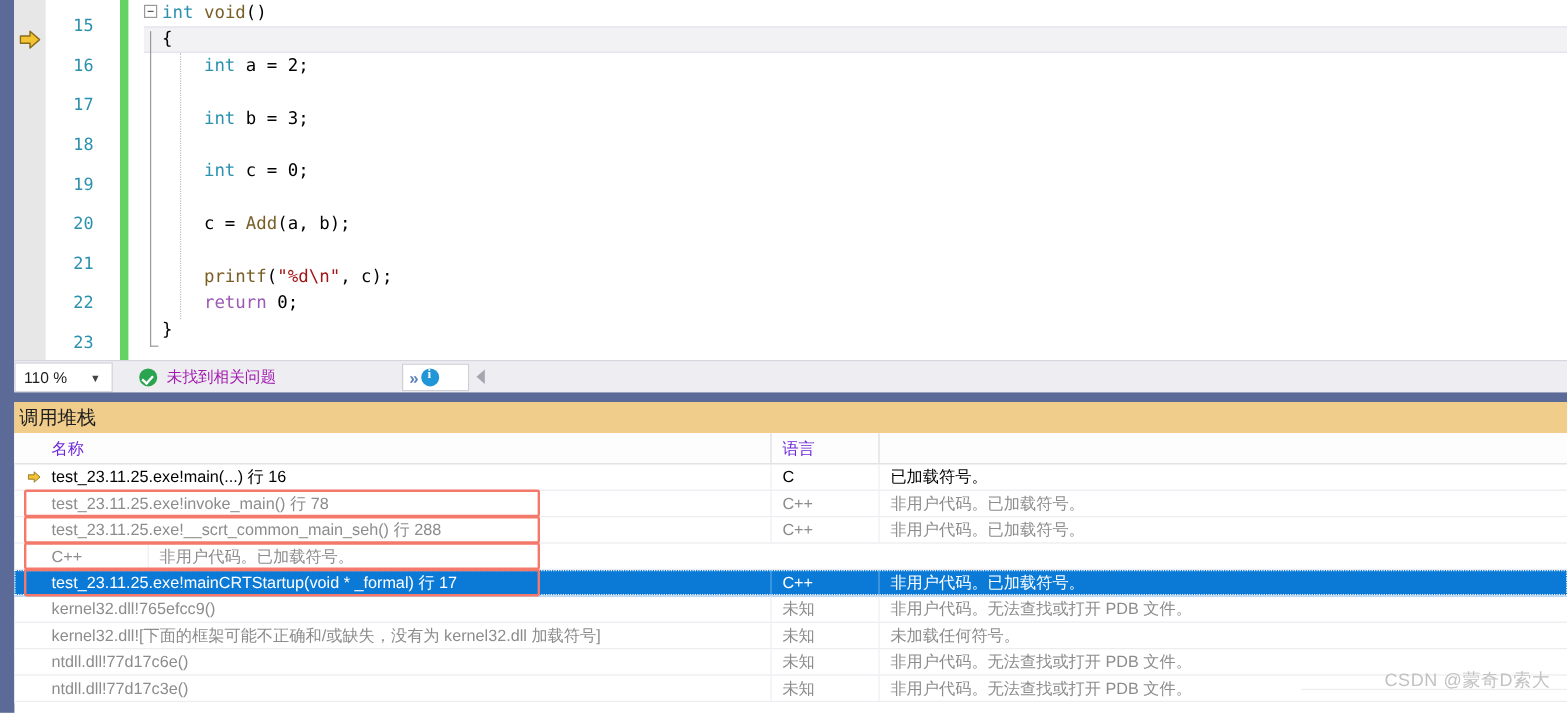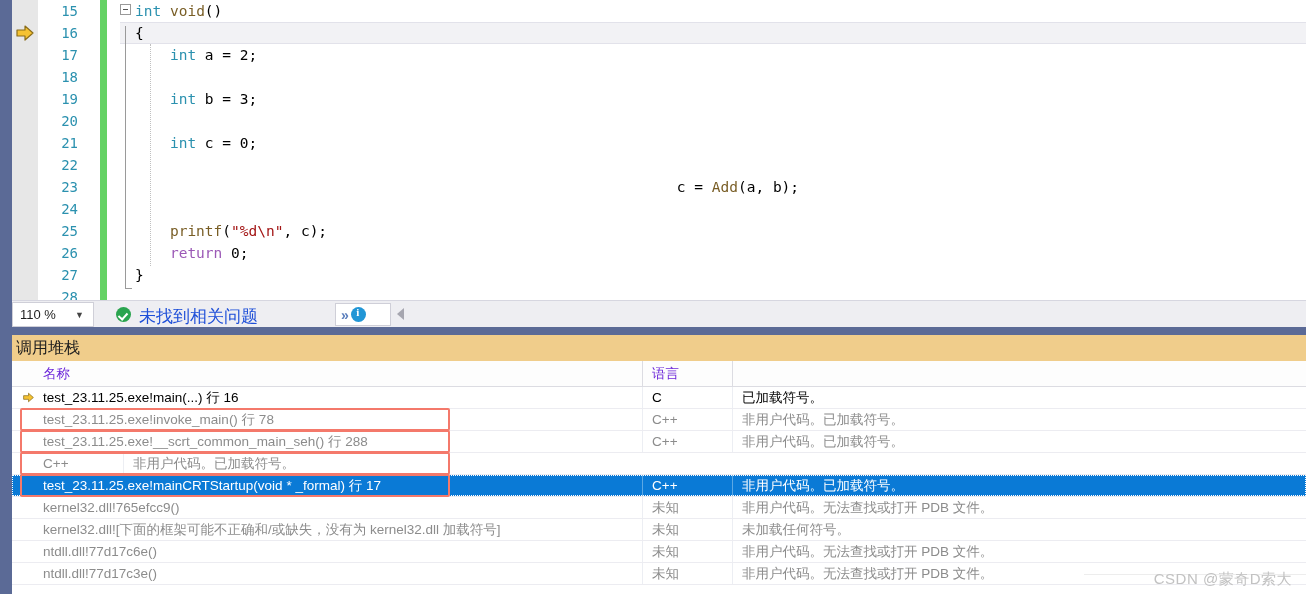--- a/index.html
+++ b/index.html
@@ -12,21 +12,21 @@
 
   
   .left-strip{position:absolute;left:0;top:0;width:12px;height:594px;background:#5b6a96;}
 
   
   .editor{position:absolute;left:12px;top:0;width:1294px;height:300px;background:#ffffff;overflow:hidden;}
   .gutter{position:absolute;left:0;top:0;width:26px;height:300px;background:#e7e7e7;}
   .exec-arrow{position:absolute;left:4px;top:25px;width:18px;height:16px;}
   .linenums{position:absolute;left:26px;top:0;width:48px;height:300px;}
   .ln{height:22px;line-height:22px;text-align:right;padding-right:8px;
-      color:#2b91af;font-family:"DejaVu Sans Mono","Liberation Mono",monospace;font-size:14px;}
+      color:#2b91af;font-family:"DejaVu Sans Mono","Liberation Mono",monospace;font-size:14px;margin-top:11px;}
   .changebar{position:absolute;left:88px;top:0;width:7px;height:300px;background:#64d264;}
   .code-area{position:absolute;left:108px;top:0;right:0;height:300px;
       font-family:"DejaVu Sans Mono","Liberation Mono",monospace;font-size:14.5px;}
   .cl{height:22px;line-height:22px;white-space:pre;color:#000;}
   .cur-line{position:absolute;left:108px;right:0;height:22px;background:#f2f2f5;
             border-top:1px solid #e2e2ea;border-bottom:1px solid #e2e2ea;box-sizing:border-box;}
   .ty{color:#2b91af;}
   .fn{color:#795e26;}
   .str{color:#a31515;}
   .kw2{color:#9b59b6;}
@@ -42,21 +42,21 @@
   .statusbar{position:absolute;left:12px;top:300px;width:1294px;height:27px;background:#eeeef2;
              border-top:1px solid #d6d6e0;box-sizing:border-box;}
   .zoombox{position:absolute;left:0px;top:1px;width:82px;height:25px;background:#fff;
            border:1px solid #cfcfd8;box-sizing:border-box;display:flex;align-items:center;}
   .zoomtxt{font-size:13px;color:#1e1e1e;padding-left:7px;flex:1;}
   .zoomcaret{font-size:9px;color:#444;padding-right:9px;}
   .okicon{position:absolute;left:104px;top:6px;width:15px;height:15px;border-radius:50%;
           background:#2aa44f;}
   .okicon:after{content:"";position:absolute;left:3.5px;top:4px;width:4px;height:7px;
         border:solid #fff;border-width:0 2px 2px 0;transform:rotate(42deg);}
-  .okmsg{position:absolute;left:127px;top:4px;font-size:17px;color:#1d4ed8;}
+  .okmsg{position:absolute;left:127px;top:4px;font-size:13px;color:#a21caf;}
   .navbox{position:absolute;left:323px;top:2px;width:56px;height:23px;background:#fff;
           border:1px solid #cfcfd8;box-sizing:border-box;display:flex;align-items:center;gap:4px;padding-left:5px;}
   .dblchev{font-size:14px;color:#5b7fbd;font-weight:bold;letter-spacing:-2px;}
   .infoico{width:15px;height:15px;border-radius:50%;background:#2196d6;position:relative;}
   .infoico:after{content:"i";position:absolute;left:5.5px;top:-1px;color:#fff;font-size:11px;
                  font-family:"Liberation Serif",serif;font-weight:bold;}
   .leftarrowg{position:absolute;left:385px;top:7px;width:0;height:0;border-top:6px solid transparent;
               border-bottom:6px solid transparent;border-right:7px solid #a6a6b0;}
 
   
@@ -84,21 +84,21 @@
   .row.sel .c{color:#ffffff;border-right-color:#5ba8e4;}
   .row.sel .sel-focus{position:absolute;left:0;top:0;right:0;bottom:0;
       border:1px dotted #ffffff;box-sizing:border-box;pointer-events:none;}
   .rowarrow{width:18px;height:15px;margin-left:2px;}
 
   
   .annot{position:absolute;border:2px solid #f4796b;border-radius:2px;box-sizing:border-box;
          pointer-events:none;}
 
   
-  .watermark{position:absolute;right:14px;bottom:5px;font-size:15px;color:#c2c2c2;
+  .watermark{position:absolute;right:14px;bottom:17px;font-size:15px;color:#c2c2c2;
              letter-spacing:.5px;}
   .wm-line{position:absolute;right:0px;bottom:19px;width:222px;height:1px;background:#ededed;}
 </style>
 </head>
 <body>
 
 <div class="app">
 
   <div class="left-strip"></div>
 
@@ -137,21 +137,21 @@
       <div class="dot-guide" style="left:30px;top:44px;height:222px;"></div>
 
       <div class="cl" style="padding-left:15px;"><span class="ty">int</span> <span class="fn">void</span>()</div>
       <div class="cl" style="padding-left:15px;">{</div>
       <div class="cl" style="padding-left:15px;">    <span class="ty">int</span> a = <span class="num">2</span>;</div>
       <div class="cl">&nbsp;</div>
       <div class="cl" style="padding-left:15px;">    <span class="ty">int</span> b = <span class="num">3</span>;</div>
       <div class="cl">&nbsp;</div>
       <div class="cl" style="padding-left:15px;">    <span class="ty">int</span> c = <span class="num">0</span>;</div>
       <div class="cl">&nbsp;</div>
-      <div class="cl" style="padding-left:15px;text-align:center;">    c = <span class="fn">Add</span>(a, b);</div>
+      <div class="cl" style="padding-left:15px;">    c = <span class="fn">Add</span>(a, b);</div>
       <div class="cl">&nbsp;</div>
       <div class="cl" style="padding-left:15px;">    <span class="fn">printf</span>(<span class="str">"%d\n"</span>, c);</div>
       <div class="cl" style="padding-left:15px;">    <span class="kw2">return</span> <span class="num">0</span>;</div>
       <div class="cl" style="padding-left:15px;">}</div>
       <div class="cl">&nbsp;</div>
     </div>
   </div>
 
   <div class="statusbar">
     <div class="zoombox">

